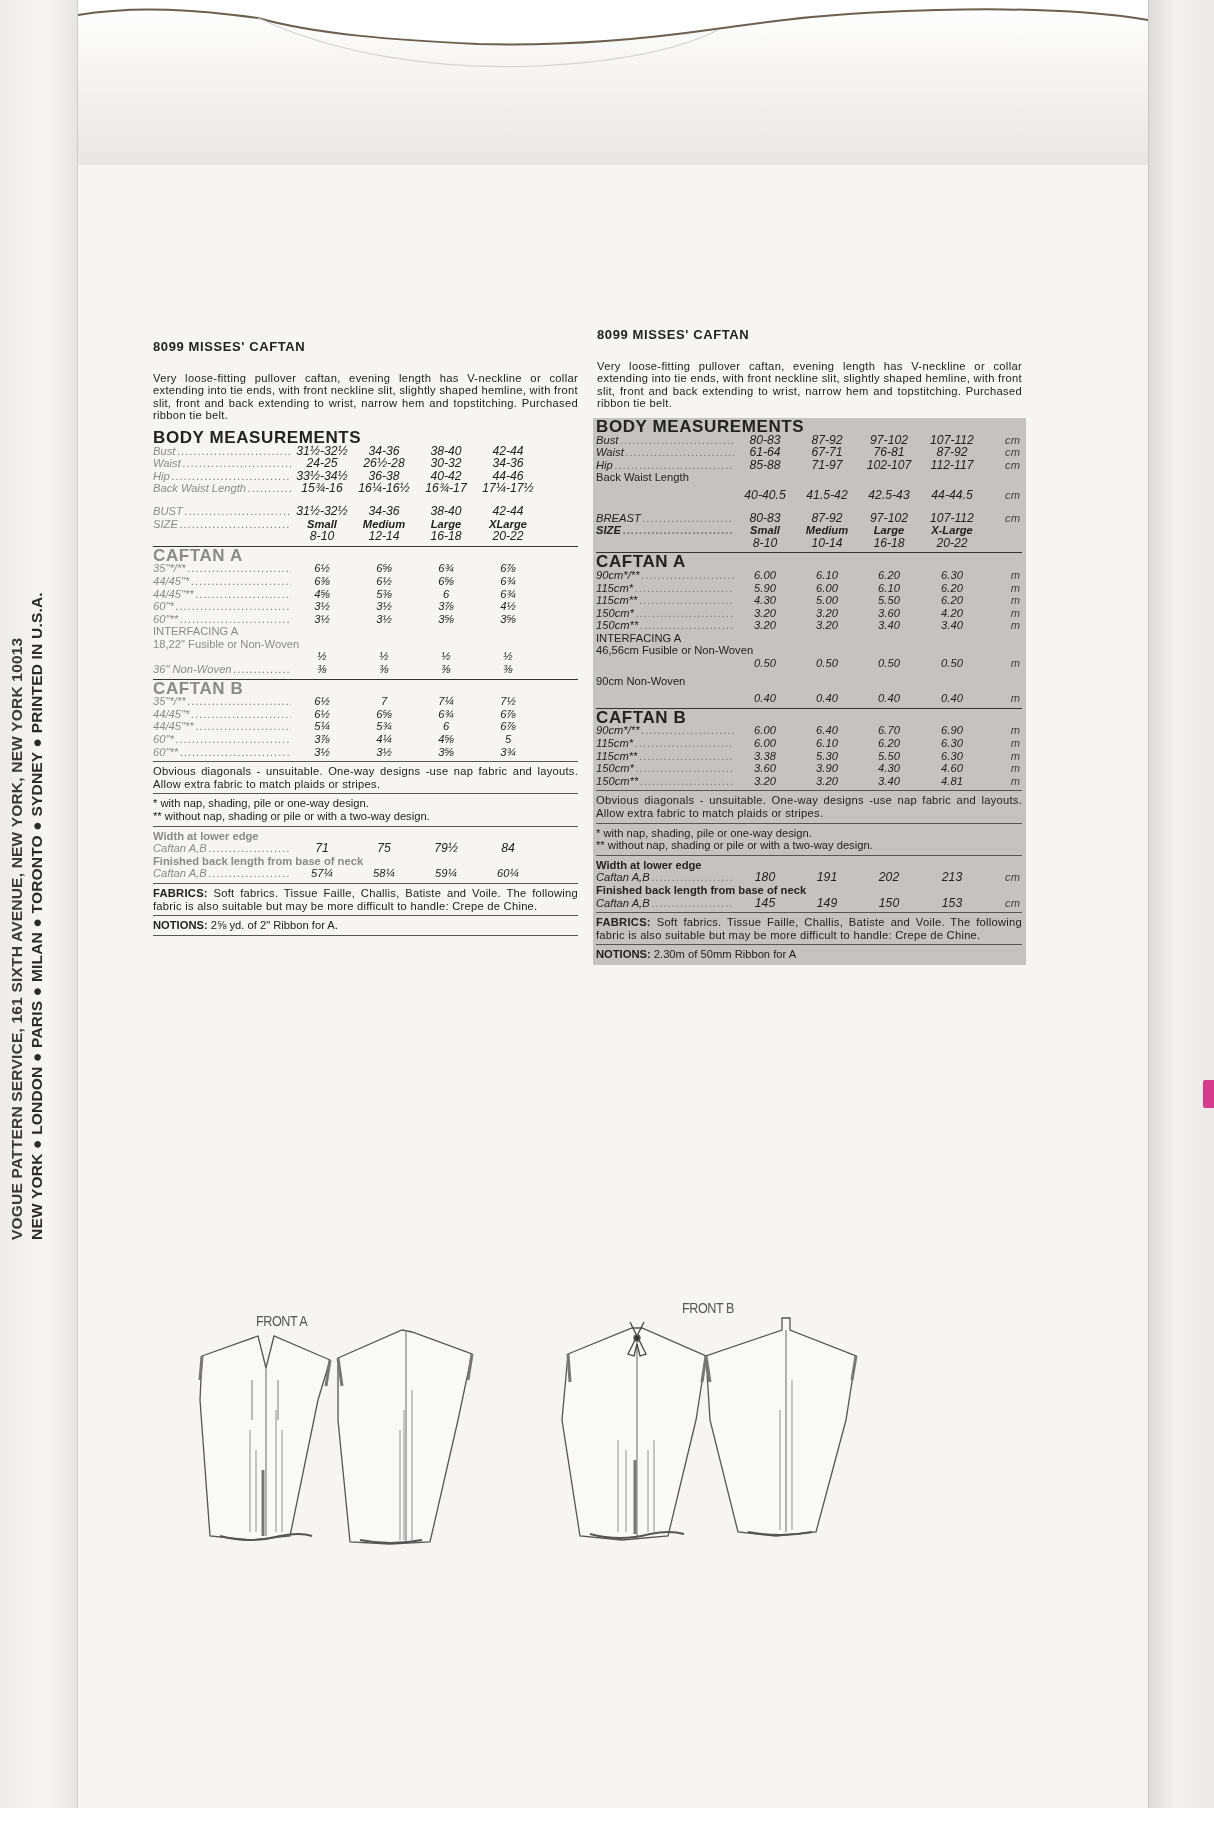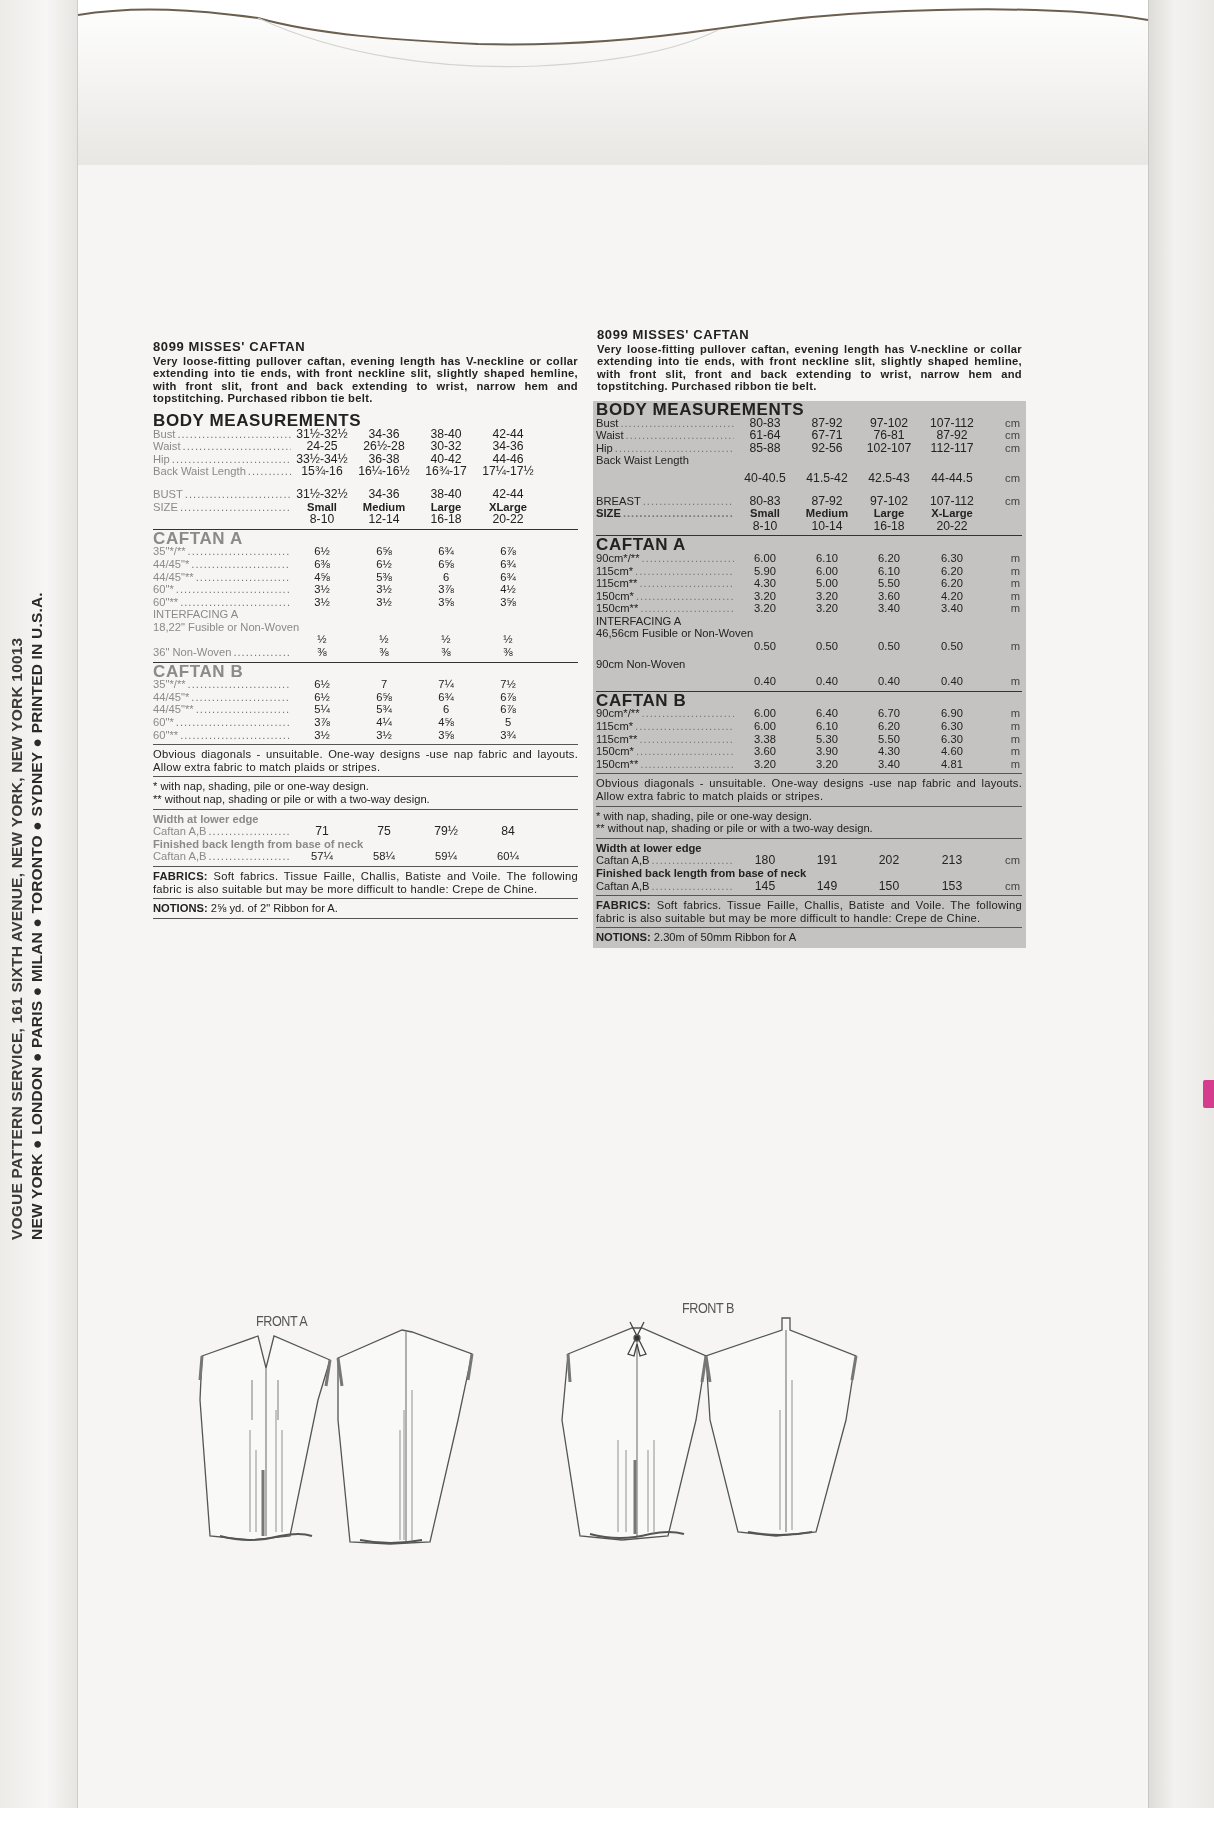--- a/index.html
+++ b/index.html
@@ -21,27 +21,27 @@
   .spine-line.l2 { left: 28px; top: 1240px; }
 
   .pink-tab { position: absolute; left: 1203px; top: 1080px; width: 11px; height: 28px; background: #d63c8e; border-radius: 2px 0 0 2px; }
 
   
   .panel { position: absolute; font-size: 11.2px; line-height: 12.6px; }
   .panel-left { left: 153px; top: 341px; width: 425px; }
   .panel-right { left: 597px; top: 329px; width: 425px; }
 
   .title { font-weight: 700; font-size: 13px; letter-spacing: 0.6px; }
-  .desc { text-align: justify; margin-top: 1px; letter-spacing: 0.3px; font-weight: bold; }
+  .desc { text-align: justify; margin-top: 18px; letter-spacing: 0.3px; }
   .blur-left .label, .blur-left .desc-blur { color: #8a8a8a; filter: blur(0.5px); }
 
   .grey-box { background: #c4c3c1; padding: 3px 4px 4px 3px; margin-top: 8px; margin-left: -4px; margin-right: -4px; }
   .section-h { font-weight: 700; letter-spacing: 0.6px; font-size: 17px; }
 
-  .row { display: flex; align-items: flex-end; white-space: nowrap; }
+  .row { display: flex; align-items: flex-end; white-space: nowrap; font-style: italic; }
   .row .label { width: 138px; flex: none; position: relative; overflow: hidden; }
   .row .label.dots::after { content: "................................................"; position: absolute; margin-left: 2px; color: #777; letter-spacing: 1px; }
   .row .v { width: 62px; text-align: center; flex: none; }
   .row .v.wide { width: 64px; }
   .row .unit { width: 36px; text-align: right; flex: none; color: #444; }
   .row.bold .v { font-weight: 700; }
   .row.big .v { font-size: 12.2px; }
 
   .hr { border-top: 1.3px solid #333; margin: 3px 0 3px 0; }
   .hr.thin { border-top: 1px solid #555; }
@@ -281,21 +281,21 @@
           <span class="label dots">Waist</span>
           <span class="v">61-64</span>
           <span class="v">67-71</span>
           <span class="v">76-81</span>
           <span class="v wide">87-92</span>
           <span class="unit">cm</span>
         </div>
       <div class="row big">
           <span class="label dots">Hip</span>
           <span class="v">85-88</span>
-          <span class="v">92-56</span>
+          <span class="v">71-97</span>
           <span class="v">102-107</span>
           <span class="v wide">112-117</span>
           <span class="unit">cm</span>
         </div>
       <div>Back Waist Length</div>
       <div class="gap-s"></div>
       <div class="row big">
           <span class="label"></span>
           <span class="v">40-40.5</span>
           <span class="v">41.5-42</span>

